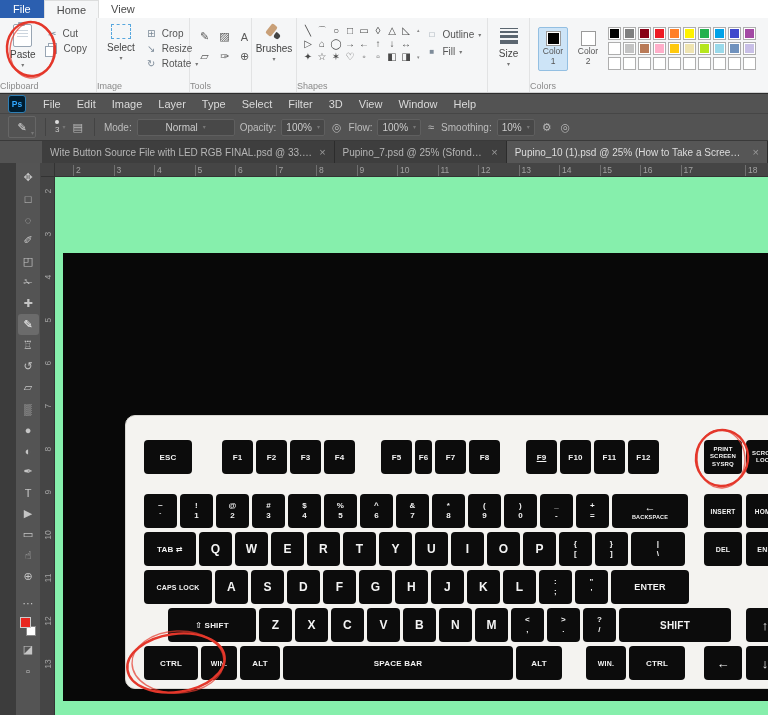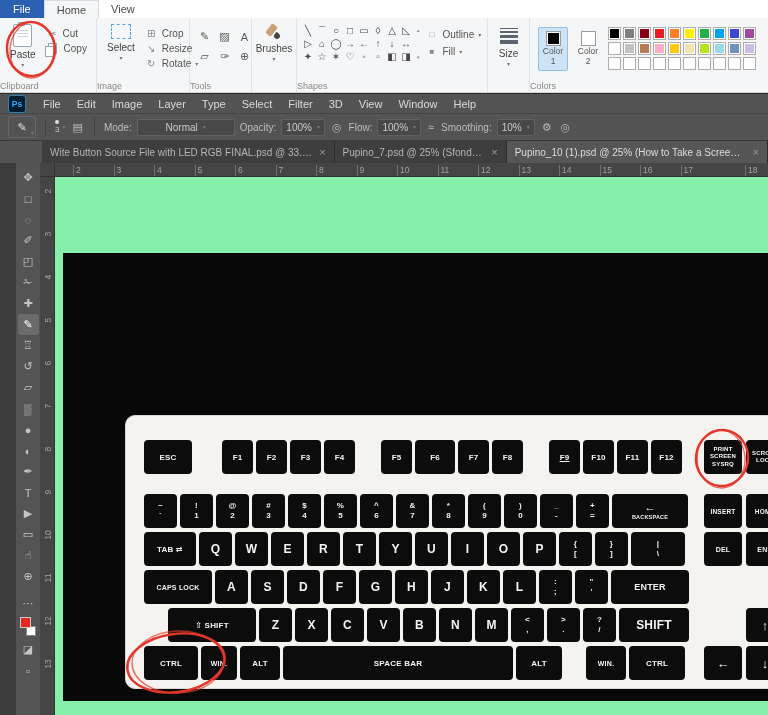--- a/index.html
+++ b/index.html
@@ -426,21 +426,21 @@
   <div class="canvas">
     <div class="image-black">
       <div class="kb-panel">
           <div class="kb-row" style="top: 24px;">
             <div class="key" style="width: 48px; margin-right: 30px; font-size: 8px;">ESC</div>
             <div class="key" style="width: 31px; font-size: 8px;">F1</div>
             <div class="key" style="width: 31px; font-size: 8px;">F2</div>
             <div class="key" style="width: 31px; font-size: 8px;">F3</div>
             <div class="key" style="width: 31px; margin-right: 26px; font-size: 8px;">F4</div>
             <div class="key" style="width: 31px; font-size: 8px;">F5</div>
-            <div class="key" style="width: 40px; font-size: 8px;">F6</div>
+            <div class="key" style="width: 17px; font-size: 8px;">F6</div>
             <div class="key" style="width: 31px; font-size: 8px;">F7</div>
             <div class="key" style="width: 31px; margin-right: 26px; font-size: 8px;">F8</div>
             <div class="key" style="width: 31px; font-size: 8px; text-decoration: underline;">F9</div>
             <div class="key" style="width: 31px; font-size: 8px;">F10</div>
             <div class="key" style="width: 31px; font-size: 8px;">F11</div>
             <div class="key" style="width: 31px; font-size: 8px;">F12</div>
           </div>
           <div class="kb-row" style="top: 78px;">
             <div class="key multi" style="font-size: 8px;">
               <span>~</span>
@@ -559,21 +559,21 @@
               <span>,</span>
             </div>
             <div class="key multi" style="font-size: 8px;">
               <span>&gt;</span>
               <span>.</span>
             </div>
             <div class="key multi" style="font-size: 8px;">
               <span>?</span>
               <span>/</span>
             </div>
-            <div class="key" style="width: 70px; font-size: 12px;">SHIFT</div>
+            <div class="key" style="width: 112px; font-size: 10px;">SHIFT</div>
           </div>
           <div class="kb-row" style="top: 230px;">
             <div class="key" style="width: 54px; font-size: 8px;">CTRL</div>
             <div class="key" style="width: 36px; font-size: 7px;">WIN.</div>
             <div class="key" style="width: 40px; font-size: 8px;">ALT</div>
             <div class="key" style="width: 230px; font-size: 8px;">SPACE BAR</div>
             <div class="key" style="width: 46px; margin-right: 24px; font-size: 8px;">ALT</div>
             <div class="key" style="width: 40px; font-size: 7px;">WIN.</div>
             <div class="key" style="width: 56px; font-size: 8px;">CTRL</div>
           </div>

